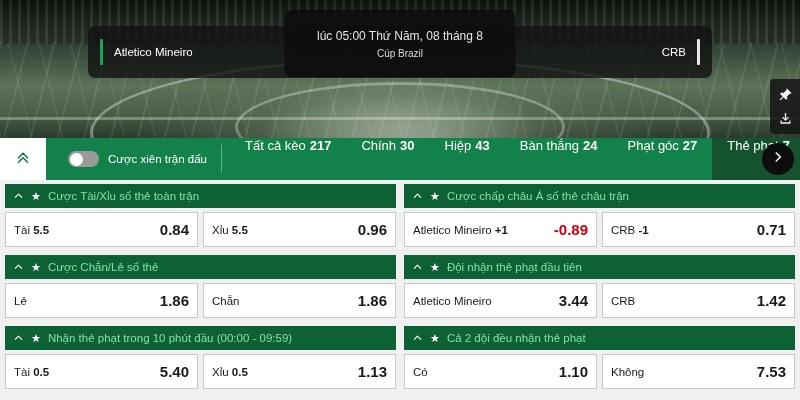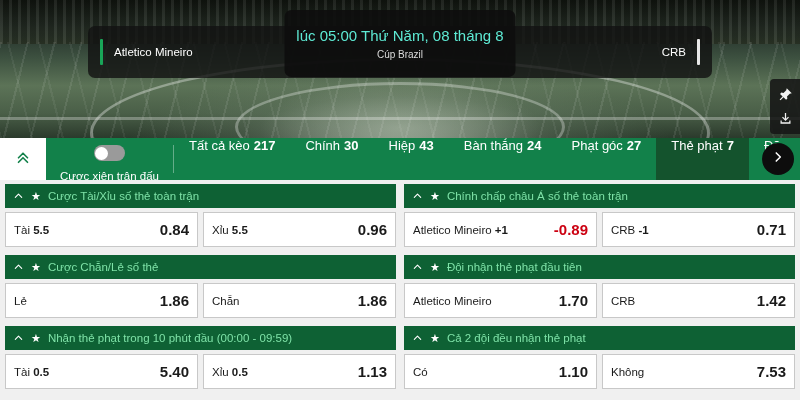--- a/index.html
+++ b/index.html
@@ -78,21 +78,21 @@
   .time-panel {
     position:absolute; left:50%; transform:translateX(-50%);
     top:10px; width:231px; height:67px;
     background: rgba(13,13,13,.90);
     border-radius:7px;
     display:flex; flex-direction:column;
     align-items:center; justify-content:center;
     gap:5px;
     z-index: 4;
   }
-  .time-panel .t-main { font-size:15px; color:#5eead4; white-space:nowrap; }
+  .time-panel .t-main { font-size:12px; color:#e5e5e5; white-space:nowrap; }
   .time-panel .t-sub  { font-size:10px; color:#dcdcdc; white-space:nowrap; }
 
   
   .icon-stack {
     position:absolute; right:0; top:79px;
     width:30px;
     background: rgba(22,22,22,.88);
     border-radius:4px 0 0 4px;
     display:flex; flex-direction:column; align-items:center;
     padding:5px 0 6px;
@@ -113,22 +113,21 @@
   .nav-collapse {
     width:46px; min-width:46px;
     background:#ffffff;
     display:flex; align-items:center; justify-content:center;
   }
   .nav-collapse svg { stroke:#12814a; }
   .nav-toggle-wrap {
     display:flex; align-items:center; gap:9px;
     padding:0 14px 0 14px;
     border-right:1px solid rgba(255,255,255,.35);
-    margin:7px 0;
-    flex-direction:column;
+    margin:7px 8px;
   }
   .switch {
     width:31px; height:16px; border-radius:9px;
     background:#9a9a9a; position:relative; flex:none;
   }
   .switch .knob {
     position:absolute; left:1.5px; top:1.5px;
     width:13px; height:13px; border-radius:50%;
     background:#ffffff;
   }
@@ -343,21 +342,21 @@
         </div>
       </div>
     </div>
   <div class="col" id="col-right">
       <div class="market">
         <div class="market-head">
           <span class="chev"><svg width="11" height="11" viewBox="0 0 24 24" fill="none" stroke-width="2.4" stroke-linecap="round" stroke-linejoin="round">
               <polyline points="5,16 12,9 19,16"></polyline>
             </svg></span>
           <span class="star">★</span>
-          <span class="market-title">Chính chấp châu Á số thẻ toàn trận</span>
+          <span class="market-title">Cược chấp châu Á số thẻ châu trận</span>
         </div>
         <div class="market-body">
           <div class="odd">
             <span class="odd-label"><span>Atletico Mineiro </span><b>+1</b></span>
             <span class="odd-value neg">-0.89</span>
           </div>
           <div class="odd">
             <span class="odd-label"><span>CRB </span><b>-1</b></span>
             <span class="odd-value">0.71</span>
           </div>
@@ -367,21 +366,21 @@
         <div class="market-head">
           <span class="chev"><svg width="11" height="11" viewBox="0 0 24 24" fill="none" stroke-width="2.4" stroke-linecap="round" stroke-linejoin="round">
               <polyline points="5,16 12,9 19,16"></polyline>
             </svg></span>
           <span class="star">★</span>
           <span class="market-title">Đội nhận thẻ phạt đầu tiên</span>
         </div>
         <div class="market-body">
           <div class="odd">
             <span class="odd-label"><span>Atletico Mineiro</span></span>
-            <span class="odd-value">1.70</span>
+            <span class="odd-value">3.44</span>
           </div>
           <div class="odd">
             <span class="odd-label"><span>CRB</span></span>
             <span class="odd-value">1.42</span>
           </div>
         </div>
       </div>
       <div class="market">
         <div class="market-head">
           <span class="chev"><svg width="11" height="11" viewBox="0 0 24 24" fill="none" stroke-width="2.4" stroke-linecap="round" stroke-linejoin="round">

